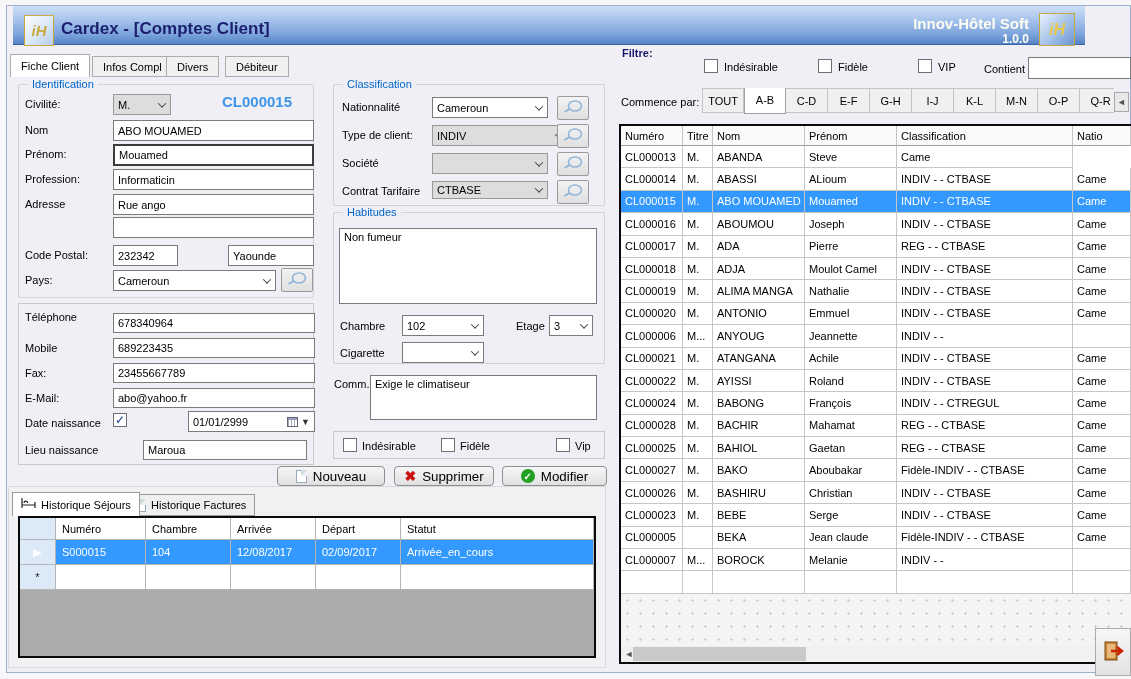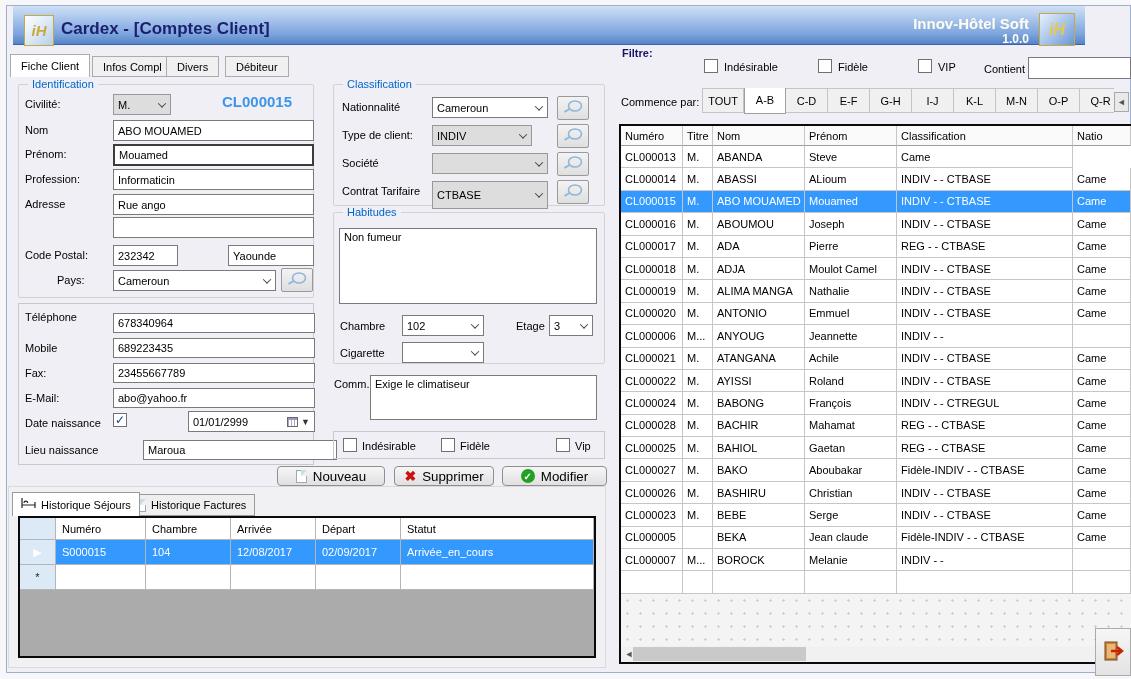--- a/index.html
+++ b/index.html
@@ -154,21 +154,21 @@
 
 <span class="lbl" style="left:25px;top:198px;">Adresse</span>
 <div class="inp" style="left:113px;top:194px;width:201px;height:21px;">Rue ango</div>
 <div class="inp" style="left:113px;top:217px;width:201px;height:21px;"></div>
 
 <span class="lbl" style="left:25px;top:249px;">Code Postal:</span>
 <div class="inp" style="left:113px;top:245px;width:65px;height:21px;">232342</div>
 <span class="lbl" style="left:205px;top:249px;margin-top:20px;">Ville</span>
 <div class="inp" style="left:228px;top:245px;width:86px;height:21px;">Yaounde</div>
 
-<span class="lbl" style="left:25px;top:274px;margin-left:32px;">Pays:</span>
+<span class="lbl" style="left:25px;top:274px;">Pays:</span>
 <div class="combo" style="left:113px;top:270px;width:163px;height:21px;">
   <span class="combo-txt">Cameroun</span>
   <span class="combo-btn">
       <i class="chev"></i>
     </span>
 </div>
 <button class="magbtn" style="left:281px;top:268px;">
   <span><svg width="20" height="14" viewBox="0 0 20 14">
         <ellipse cx="12" cy="6" rx="6.5" ry="5" fill="none" stroke="#8FB6DA" stroke-width="1.6"></ellipse>
         <path d="M6.5 9 L1.5 12" stroke="#8FB6DA" stroke-width="2"></path>
@@ -193,41 +193,41 @@
 <div class="cb" style="left:113px;top:413px;">✓</div>
 <div class="inp" style="left:188px;top:411px;width:127px;height:21px;">
   <span>01/01/2999</span>
   <span class="dateicons">
     <span class="calglyph"></span>
     <span>▼</span>
   </span>
 </div>
 
 <span class="lbl" style="left:25px;top:444px;">Lieu naissance</span>
-<div class="inp" style="left:143px;top:440px;width:194px;height:20px;">Maroua</div>
+<div class="inp" style="left:143px;top:440px;width:164px;height:20px;">Maroua</div>
 
 <div class="groupbox" style="left:333px;top:84px;width:272px;height:122px;"></div>
 <span class="legend" style="left:343px;top:78px;">Classification</span>
 
 <span class="lbl" style="left:342px;top:101px;">Nationnalité</span>
 <div class="combo" style="left:432px;top:97px;width:116px;height:21px;">
   <span class="combo-txt">Cameroun</span>
   <span class="combo-btn">
       <i class="chev"></i>
     </span>
 </div>
 <button class="magbtn" style="left:557px;top:96px;">
   <span><svg width="20" height="14" viewBox="0 0 20 14">
         <ellipse cx="12" cy="6" rx="6.5" ry="5" fill="none" stroke="#8FB6DA" stroke-width="1.6"></ellipse>
         <path d="M6.5 9 L1.5 12" stroke="#8FB6DA" stroke-width="2"></path>
       </svg></span>
 </button>
 
 <span class="lbl" style="left:342px;top:129px;">Type de client:</span>
-<div class="combo gray" style="left:432px;top:125px;width:100px;height:21px;">
+<div class="combo gray" style="left:432px;top:125px;width:136px;height:21px;">
   <span class="combo-txt">INDIV</span>
   <span class="combo-btn">
       <i class="chev"></i>
     </span>
 </div>
 <button class="magbtn" style="left:557px;top:124px;">
   <span><svg width="20" height="14" viewBox="0 0 20 14">
         <ellipse cx="12" cy="6" rx="6.5" ry="5" fill="none" stroke="#8FB6DA" stroke-width="1.6"></ellipse>
         <path d="M6.5 9 L1.5 12" stroke="#8FB6DA" stroke-width="2"></path>
       </svg></span>
@@ -241,21 +241,21 @@
     </span>
 </div>
 <button class="magbtn" style="left:557px;top:152px;">
   <span><svg width="20" height="14" viewBox="0 0 20 14">
         <ellipse cx="12" cy="6" rx="6.5" ry="5" fill="none" stroke="#8FB6DA" stroke-width="1.6"></ellipse>
         <path d="M6.5 9 L1.5 12" stroke="#8FB6DA" stroke-width="2"></path>
       </svg></span>
 </button>
 
 <span class="lbl" style="left:342px;top:185px;">Contrat Tarifaire</span>
-<div class="combo gray" style="left:432px;top:181px;width:116px;height:28px;">
+<div class="combo gray" style="left:432px;top:181px;width:116px;height:18px;">
   <span class="combo-txt">CTBASE</span>
   <span class="combo-btn">
       <i class="chev"></i>
     </span>
 </div>
 <button class="magbtn" style="left:557px;top:180px;">
   <span><svg width="20" height="14" viewBox="0 0 20 14">
         <ellipse cx="12" cy="6" rx="6.5" ry="5" fill="none" stroke="#8FB6DA" stroke-width="1.6"></ellipse>
         <path d="M6.5 9 L1.5 12" stroke="#8FB6DA" stroke-width="2"></path>
       </svg></span>

